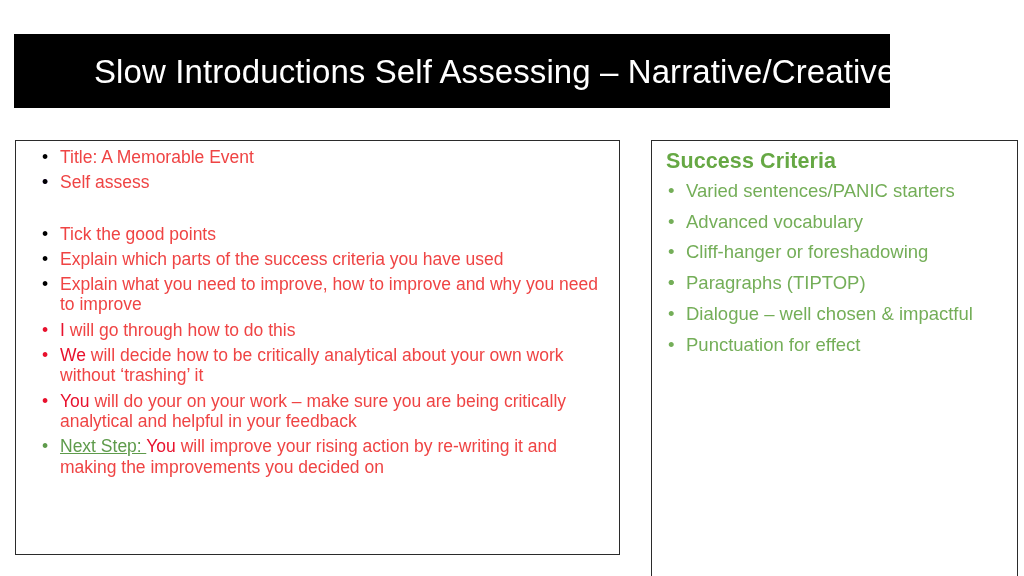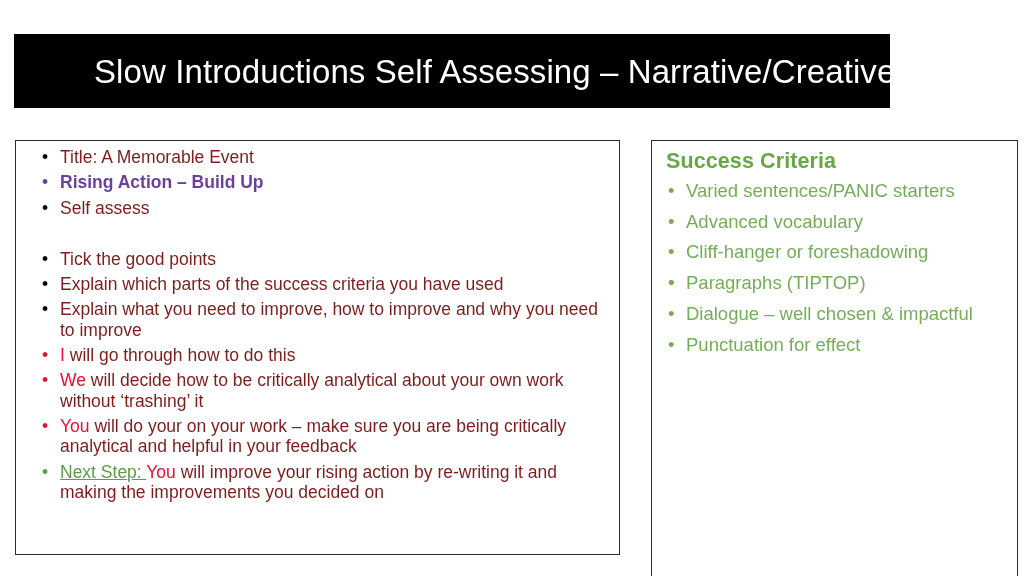--- a/index.html
+++ b/index.html
@@ -120,38 +120,38 @@
   }
   ul.sc-bullets > li .bullet-dot {
     position: absolute;
     left: 2px;
     top: 0;
     font-size: 18.5px;
     line-height: 1.18;
   }
 
   
-  .run-black  { color: #7f1d1d; }
+  .run-black  { color: #ef4444; }
   .run-red    { color: #E8112D; }
   .run-green  { color: #5E9B4B; text-decoration: underline; }
   .run-purple { color: #6B3FA0; font-weight: bold; }
 </style>
 </head>
 <body>
 
 <div class="slide">
 
   <div class="title-banner">
     <div class="title-text">Slow Introductions Self Assessing – Narrative/Creative</div>
   </div>
 
   <div class="box box-left">
     <ul class="bullets" id="left-list">
         <li><span class="bullet-dot" style="color: rgb(0, 0, 0);">•</span><span class="run-black">Title: A Memorable Event</span></li>
-        <li><span class="bullet-dot" style="color: rgb(107, 63, 160);">•</span><span class="run-purple">Rising Action – Build Up</span></li>
+        <li><span class="bullet-dot" style="color: rgb(107, 63, 160);">•</span></li>
         <li><span class="bullet-dot" style="color: rgb(0, 0, 0);">•</span><span class="run-black">Self assess</span></li>
         <li class="spacer-line"></li>
         <li><span class="bullet-dot" style="color: rgb(0, 0, 0);">•</span><span class="run-black">Tick the good points</span></li>
         <li><span class="bullet-dot" style="color: rgb(0, 0, 0);">•</span><span class="run-black">Explain which parts of the success criteria you have used</span></li>
         <li><span class="bullet-dot" style="color: rgb(0, 0, 0);">•</span><span class="run-black">Explain what you need to improve, how to improve and why you need to improve</span></li>
         <li><span class="bullet-dot" style="color: rgb(232, 17, 45);">•</span><span class="run-red">I</span><span class="run-black"> will go through how to do this</span></li>
         <li><span class="bullet-dot" style="color: rgb(232, 17, 45);">•</span><span class="run-red">We</span><span class="run-black"> will decide how to be critically analytical about your own work without ‘trashing’ it</span></li>
         <li><span class="bullet-dot" style="color: rgb(232, 17, 45);">•</span><span class="run-red">You</span><span class="run-black"> will do your on your work – make sure you are being critically analytical and helpful in your feedback</span></li>
         <li><span class="bullet-dot" style="color: rgb(94, 155, 75);">•</span><span class="run-green">Next Step: </span><span class="run-red">You</span><span class="run-black"> will improve your rising action by re-writing it and making the improvements you decided on</span></li>
       </ul>

